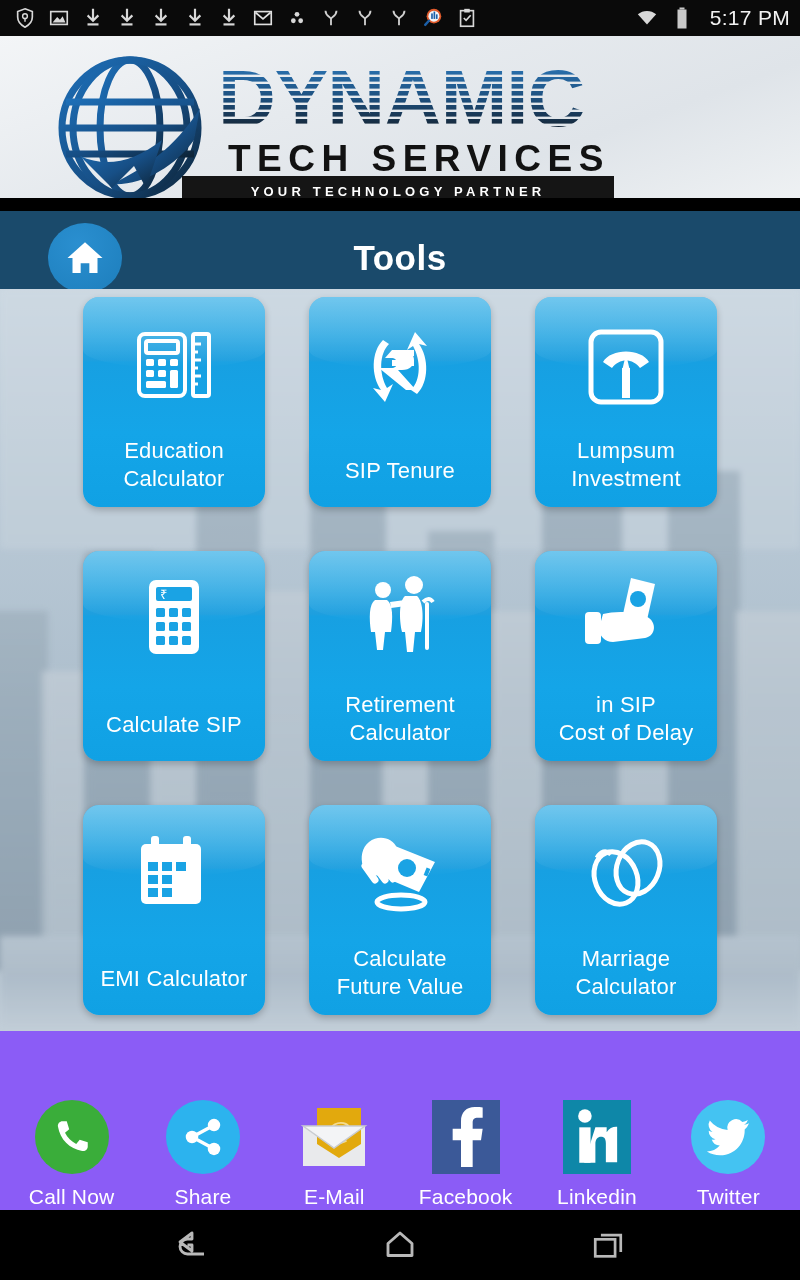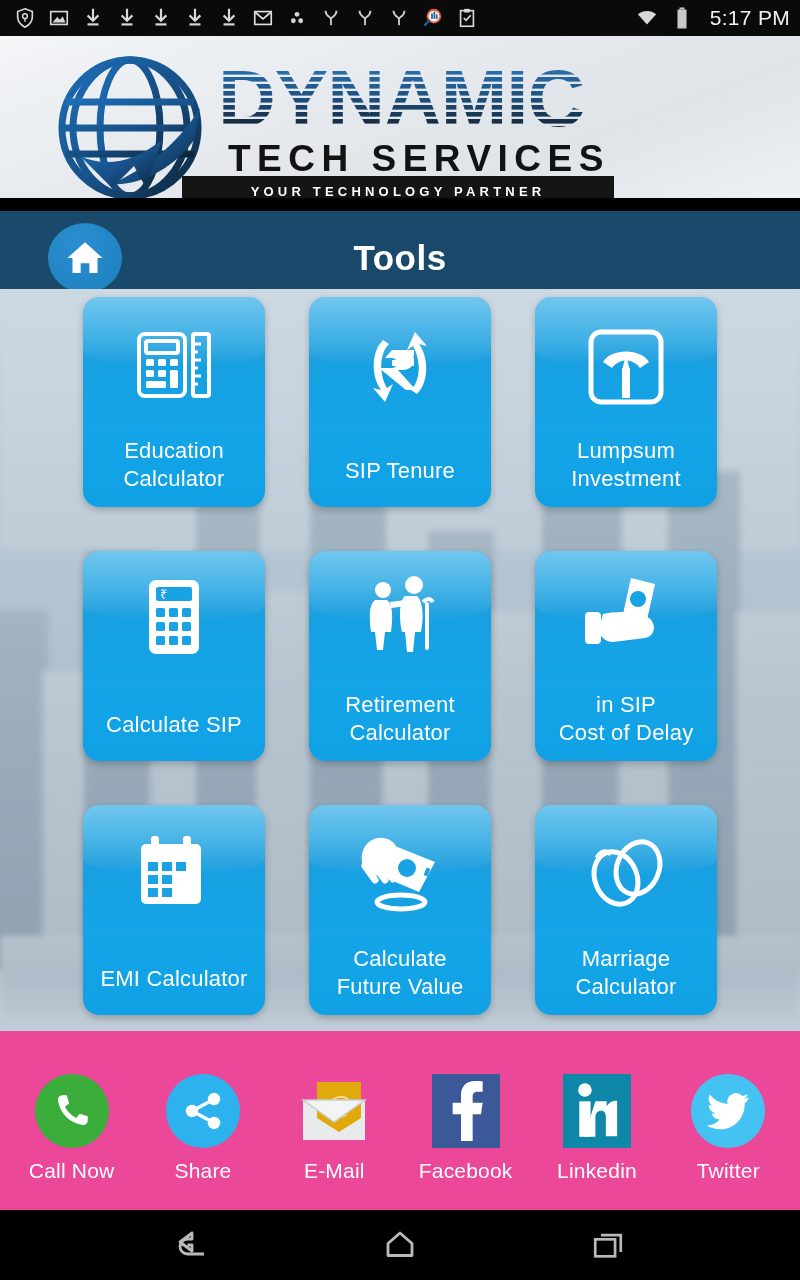--- a/index.html
+++ b/index.html
@@ -127,22 +127,22 @@
     z-index: 2;
     color: #ffffff; text-align: center;
     font-size: 22px; line-height: 28px; font-weight: 400;
     padding: 0 4px; letter-spacing: .2px;
   }
   .tile-label.one { bottom: 22px; }
 
   
   .socialbar {
     position: absolute; top: 1031px; left: 0; width: 800px; height: 179px;
-    background: #ec4899;
-    display: flex; align-items: center; justify-content: space-around;
+    background: #8b5cf6;
+    display: flex; align-items: flex-end; justify-content: space-around;
     padding: 16px 6px 1px 6px;
   }
   .soc { width: 104px; display:flex; flex-direction:column; align-items:center; gap:10px; }
   .soc-ico { width: 76px; height: 76px; display:flex; align-items:center; justify-content:center; }
   .soc-label { color:#ffffff; font-size: 21px; letter-spacing:.2px; }
 
   .circle { width:74px; height:74px; border-radius:50%; display:flex; align-items:center; justify-content:center; }
   .sq { width:68px; height:74px; display:flex; align-items:center; justify-content:center; }
 
   

